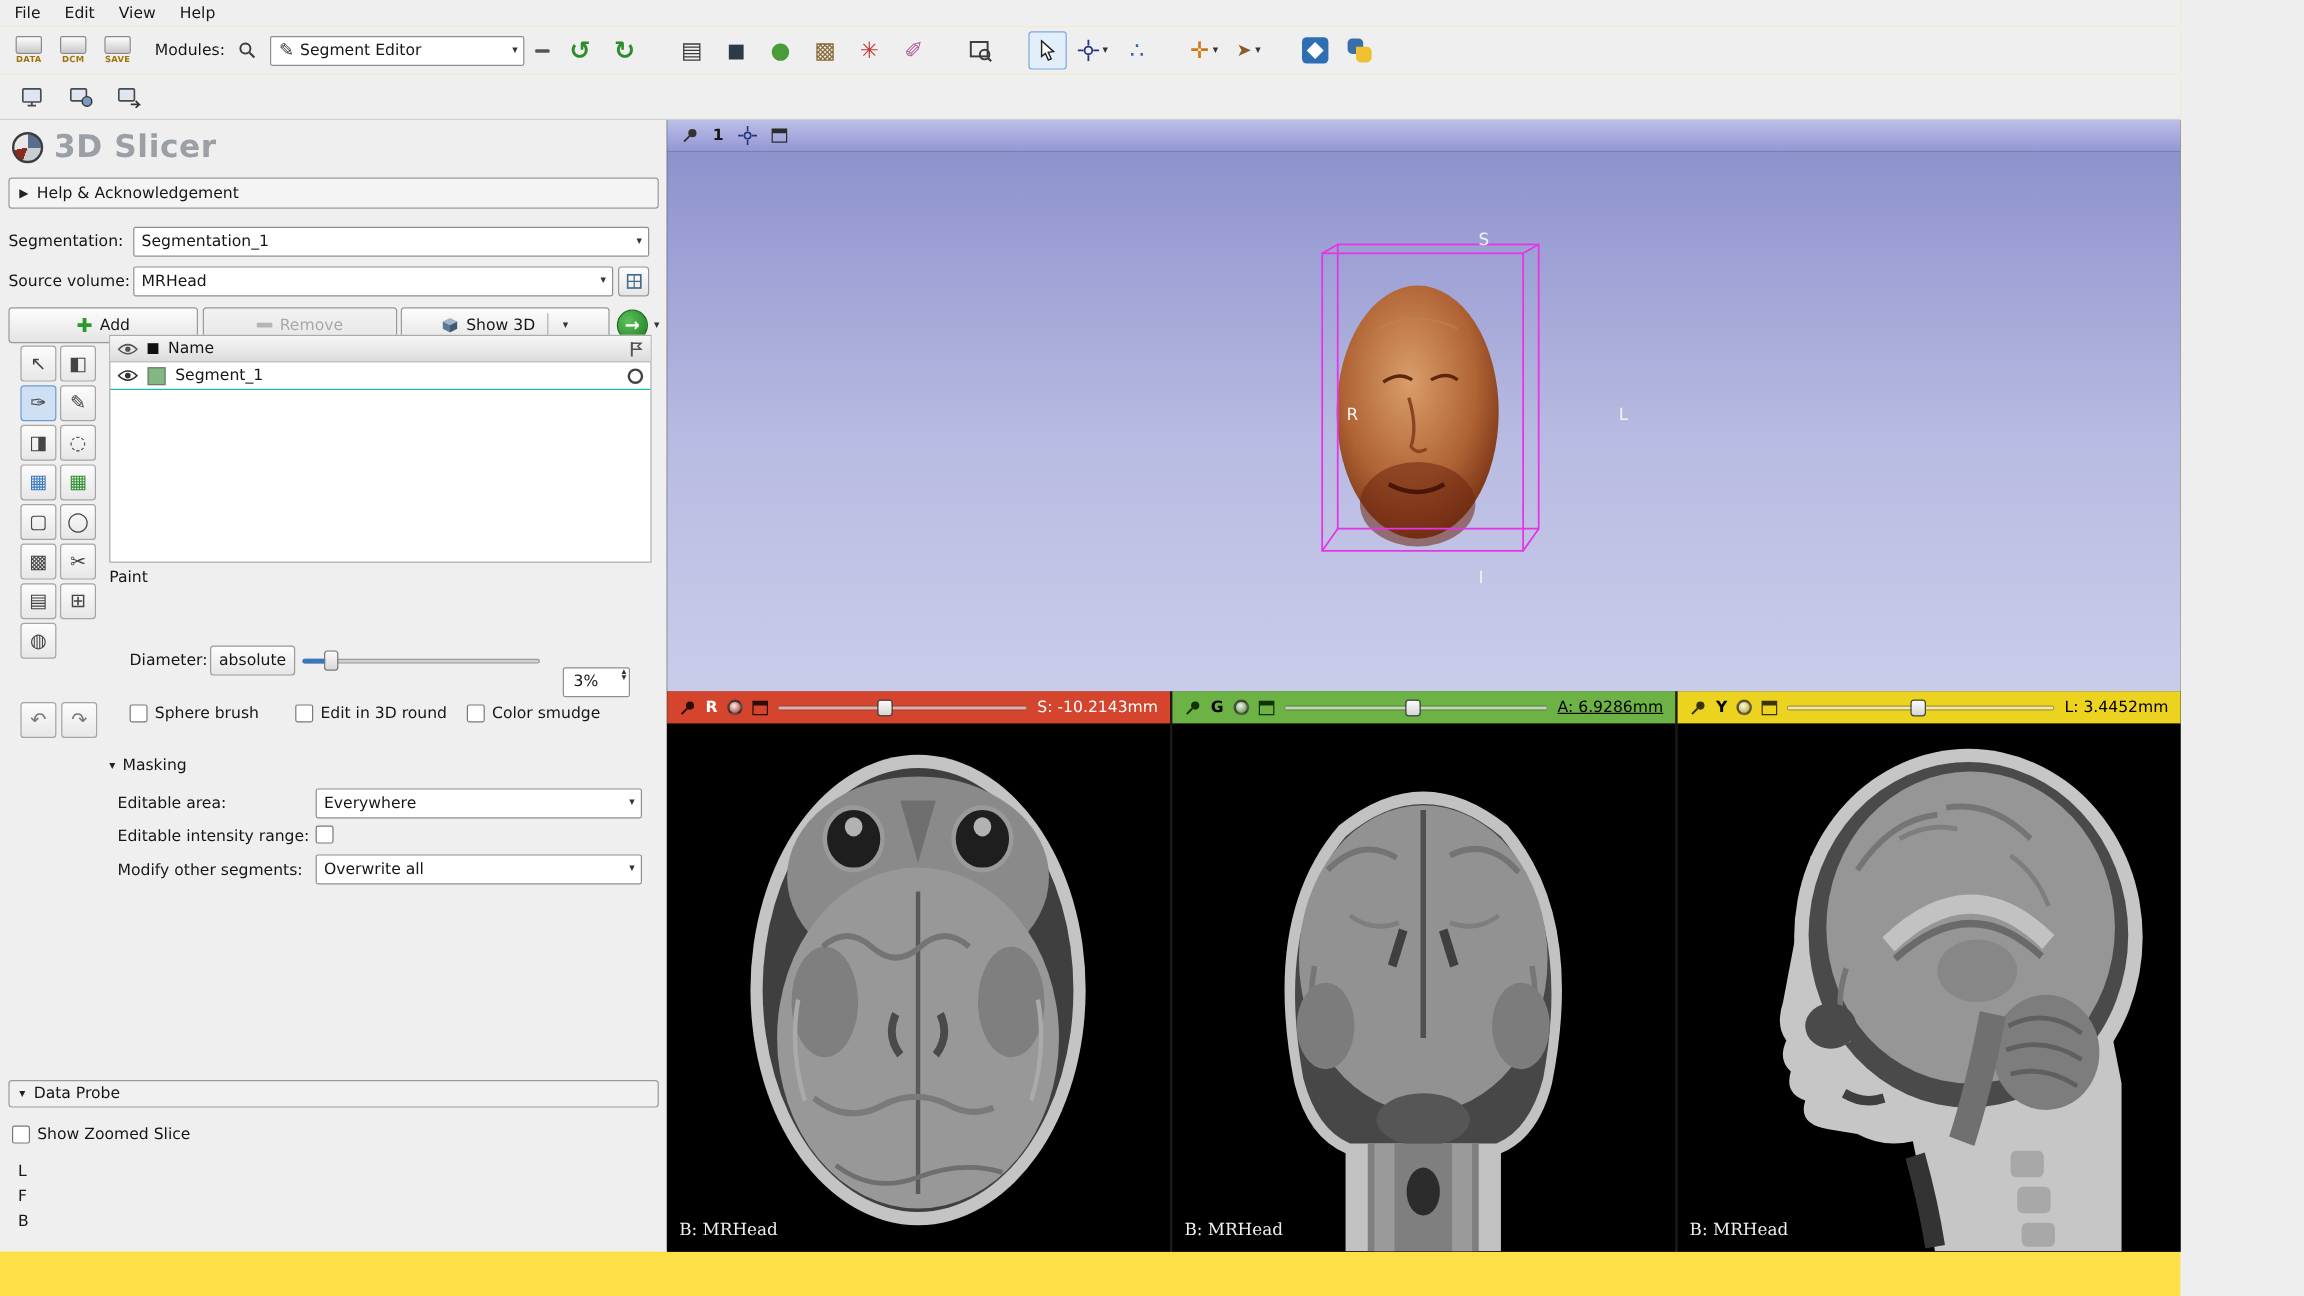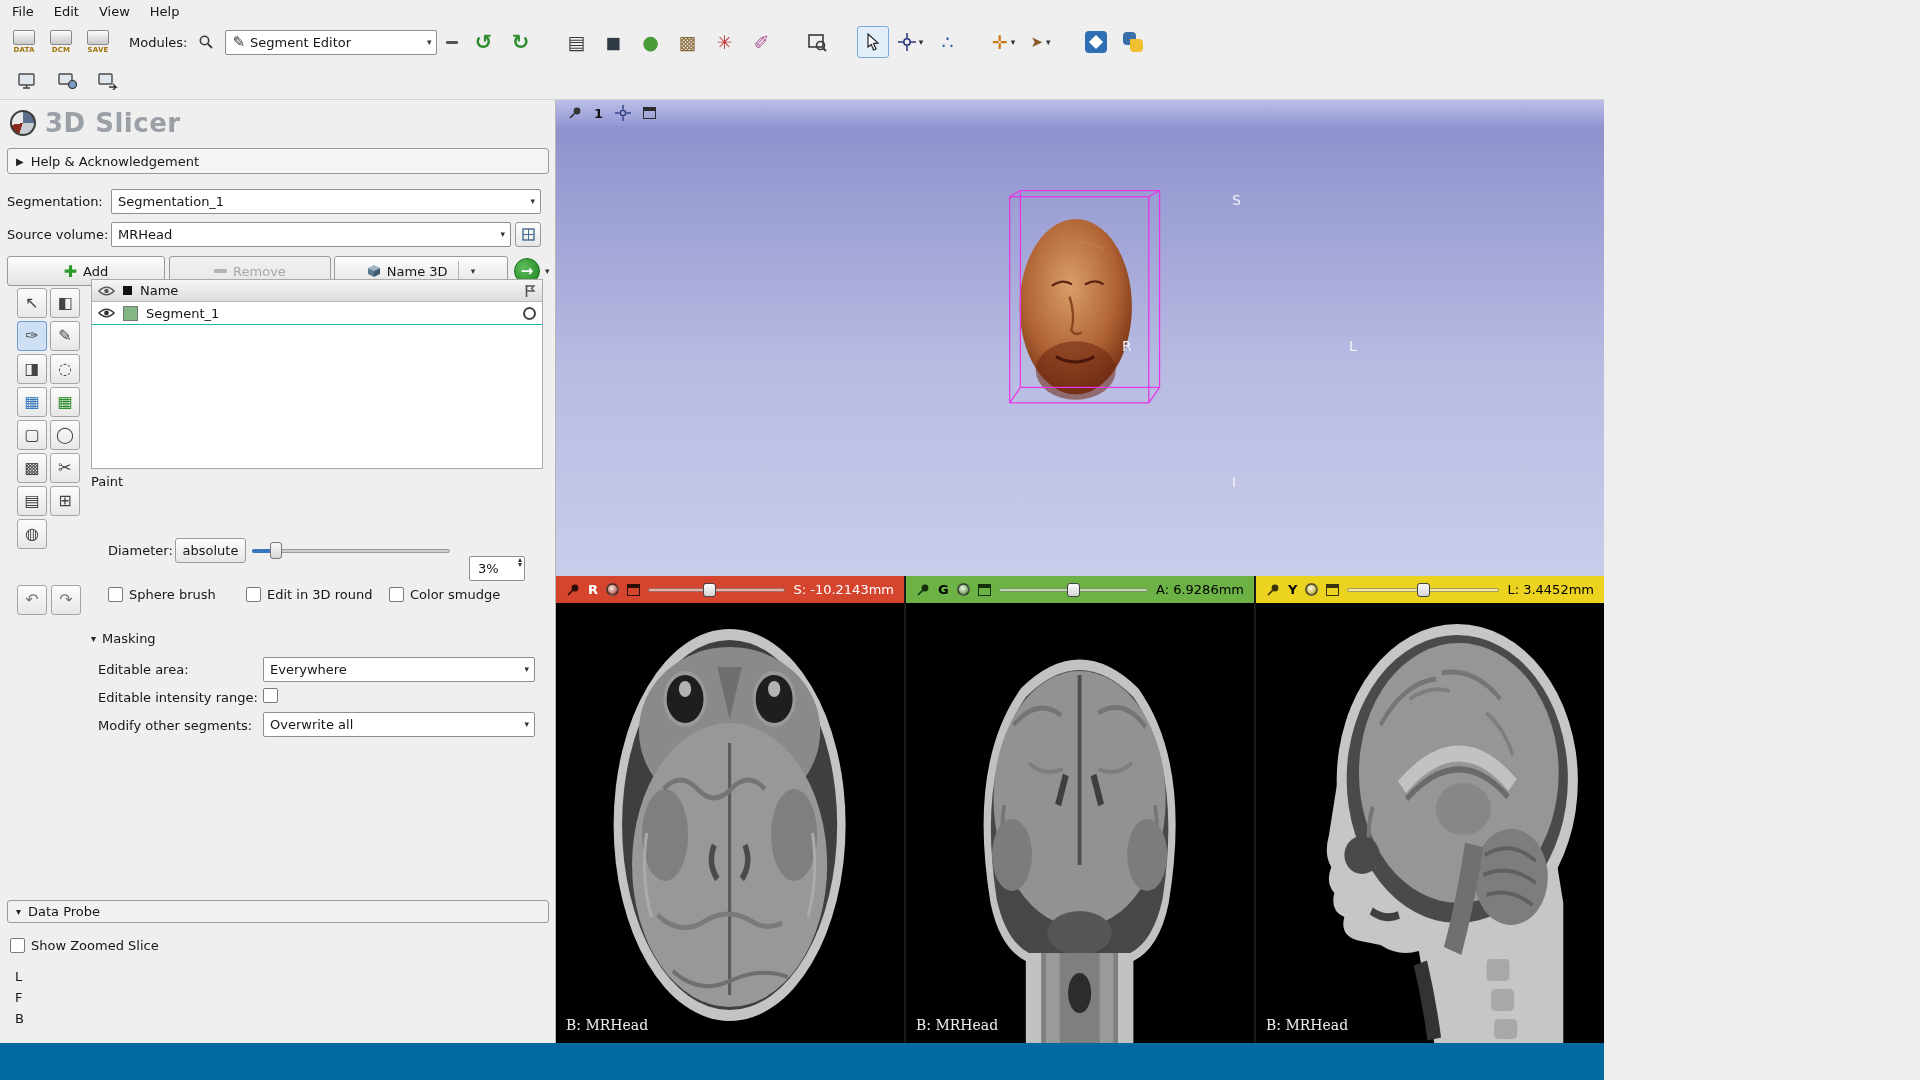--- a/index.html
+++ b/index.html
@@ -1,18 +1,18 @@
 <!DOCTYPE html>
 <html><head>
 <meta charset="utf-8">
 <style>
 *{margin:0;padding:0;box-sizing:border-box}
 html,body{width:1920px;height:1080px;overflow:hidden}
 body{font-family:"DejaVu Sans","Liberation Sans",sans-serif;font-size:13px;color:#161616;background:#eeeeee}
-.app{position:relative;width:1604px;height:1080px;background:#0369a1}
+.app{position:relative;width:1817px;height:1080px;background:#fde047}
 
 
 .menubar{height:22px;display:flex;align-items:center;padding:0 2px;background:#efefef}
 .menu-item{padding:3px 10px}
 .toolbar{height:40px;display:flex;align-items:center;gap:5px;padding:0 8px;background:#efefef}
 .toolbar2{height:38px;display:flex;align-items:center;gap:8px;padding:0 12px;background:#efefef;border-bottom:1px solid #d2d2d2}
 .tbtn{min-width:32px;height:32px;display:flex;align-items:center;justify-content:center;border-radius:3px;position:relative;gap:1px}
 .tbtn.pressed{background:#e3eefb;border:1px solid #7fa8da}
 .glyph{font-size:19px;line-height:1;color:#3a3a3a}
 .glyph.sm{font-size:15px}
@@ -271,21 +271,21 @@
     <div class="ab btn disabled" style="left:169px;top:156px;width:162px">
       <span class="minusbar"></span>
       <span>Remove</span>
     </div>
     <div class="ab btn" style="left:334px;top:156px;width:174px">
       <svg width="14" height="14" viewBox="0 0 14 14">
           <polygon points="7,1 13,4 7,7 1,4" fill="#9fb6c8"></polygon>
           <polygon points="1,4 7,7 7,13 1,10" fill="#5c7a92"></polygon>
           <polygon points="13,4 7,7 7,13 13,10" fill="#3e5a74"></polygon>
         </svg>
-      <span>Name 3D</span>
+      <span>Show 3D</span>
       <span class="divider"></span>
       <span class="caret">▾</span>
     </div>
     <div class="ab apply-btn" style="left:514px;top:158px">
       <span>→</span>
     </div>
     <div class="ab caret" style="left:543px;top:166px">▾</div>
 
     <div class="ab effects-grid" style="left:17px;top:188px">
         <div class="effect-btn">
@@ -533,21 +533,21 @@
               <circle cx="9" cy="5" r="3.4" fill="#12300a"></circle>
               <line x1="2" y1="12" x2="6.6" y2="7.4" stroke="#12300a" stroke-width="1.6"></line>
             </svg>
           <span class="slice-letter" style="color: rgb(0, 0, 0);">G</span>
           <span class="vis-ico"></span>
           <span class="winico" style="border-color:#12300a;border-top-color:#12300a"></span>
           <div class="slice-slider">
             <span class="track"></span>
               <span class="handle" style="left:46%"></span>
           </div>
-          <span style="color: rgb(0, 0, 0);">A: 6.9286mm</span>
+          <span style="color: rgb(0, 0, 0); text-decoration: underline;">A: 6.9286mm</span>
         </div>
         <div class="slice-canvas">
           <svg viewBox="0 0 453 440" preserveAspectRatio="none">
             <path d="M110 300 Q80 160 150 85 Q226 28 302 85 Q372 160 342 300 Q330 345 296 358 L296 440 L156 440 L156 358 Q122 345 110 300 Z" fill="#c2c2c2"></path>
             <path d="M118 296 Q92 165 156 94 Q226 40 296 94 Q360 165 334 296 Q322 338 292 350 L160 350 Q130 338 118 296 Z" fill="#474747"></path>
             <ellipse cx="226" cy="196" rx="112" ry="128" fill="#929292"></ellipse>
             <line x1="226" y1="72" x2="226" y2="262" stroke="#4f4f4f" stroke-width="5"></line>
             <path d="M208 172 l-10 30" stroke="#3f3f3f" stroke-width="8" fill="none"></path>
             <path d="M244 172 l10 30" stroke="#3f3f3f" stroke-width="8" fill="none"></path>
             <path d="M140 122 q30 -28 62 -10" stroke="#747474" stroke-width="5" fill="none"></path>

